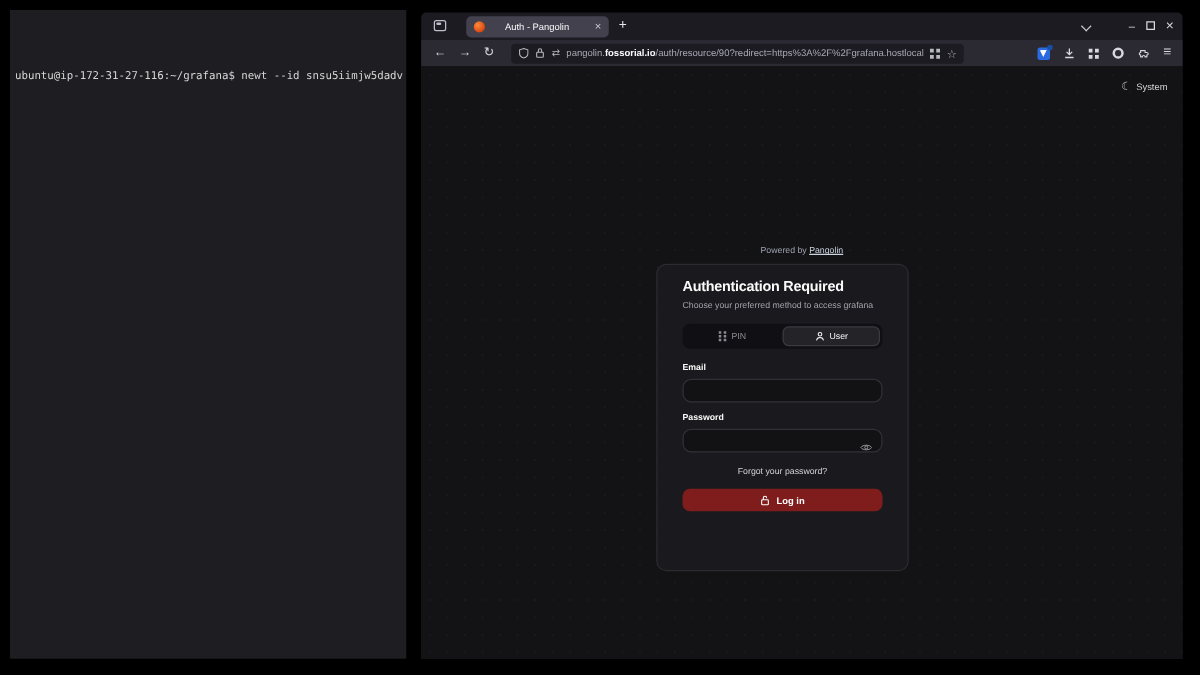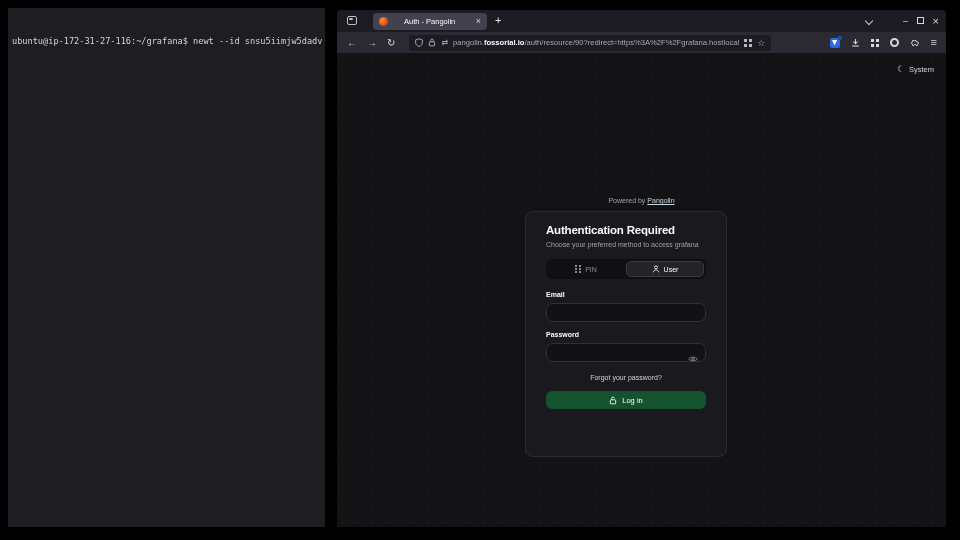--- a/index.html
+++ b/index.html
@@ -3,21 +3,21 @@
 <meta charset="utf-8">
 <style>
   * { margin:0; padding:0; box-sizing:border-box; }
   html,body { width:960px; height:540px; background:#000; overflow:hidden;
               font-family:"Liberation Sans", sans-serif; }
 
   
   #terminal { position:absolute; left:8px; top:8px; width:317px; height:519px;
               background:#1d1d22; }
   .term-text { padding:5px 3px 0 4px; font-family:"DejaVu Sans Mono", monospace;
-               font-size:8.6px; line-height:11.6px; color:#d6d6d6; white-space:pre; }
+               font-size:8.6px; line-height:11.6px; color:#d6d6d6; white-space:pre;margin-top:20px; }
   .term-cursor { display:inline-block; width:5px; height:9px; border:1px solid #cfcfcf;
                  vertical-align:-1px; margin-left:1px; }
 
   
   #browser { position:absolute; left:337px; top:10px; width:609px; height:517px;
              background:#1c1b22; border-radius:4px 4px 0 0; }
   .tabstrip { position:absolute; left:0; top:0; right:0; height:22px; }
   .ffview-icon { position:absolute; left:10px; top:6px; width:10px; height:9px;
                  border:1px solid #bfbfc9; border-radius:2px; }
   .ffview-icon:before { content:""; position:absolute; left:1px; top:1px; width:4px;
@@ -94,23 +94,23 @@
         linear-gradient(currentColor,currentColor) 4px 0/2px 2px no-repeat,
         linear-gradient(currentColor,currentColor) 0 3px/2px 2px no-repeat,
         linear-gradient(currentColor,currentColor) 4px 3px/2px 2px no-repeat,
         linear-gradient(currentColor,currentColor) 0 6px/2px 2px no-repeat,
         linear-gradient(currentColor,currentColor) 4px 6px/2px 2px no-repeat; }
   .field-label { margin-top:12px; font-size:7px; font-weight:bold; color:#fafafa; }
   .input { margin-top:5px; height:19px; border:1px solid #303036; border-radius:7px;
            background:#121215; position:relative; }
   .eye-btn { position:absolute; right:7px; top:5px; }
   .forgot { margin-top:12px; text-align:center; font-size:7px; color:#d4d4d8; }
-  .login-btn { margin-top:10px; height:18px; background:#14532d; border-radius:6px;
+  .login-btn { margin-top:10px; height:18px; background:#7f1d1d; border-radius:6px;
                display:flex; align-items:center; justify-content:center; gap:5px;
-               color:#ffffff; font-size:7.5px; font-weight:normal; }
+               color:#ffffff; font-size:7.5px; font-weight:bold; }
 </style>
 </head>
 <body>
 
 <div id="terminal">
   <div class="term-text">
     <div>ubuntu@ip-172-31-27-116:~/grafana$ newt --id snsu5iimjw5dadv</div>
   </div>
 </div>
 

